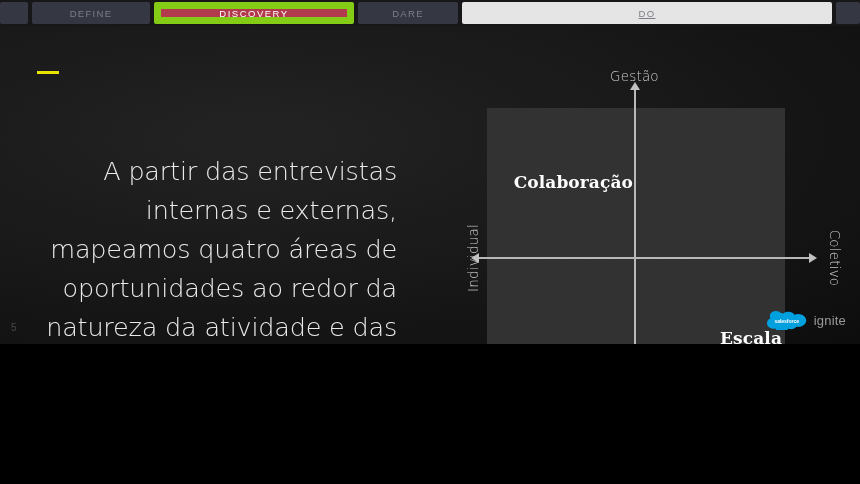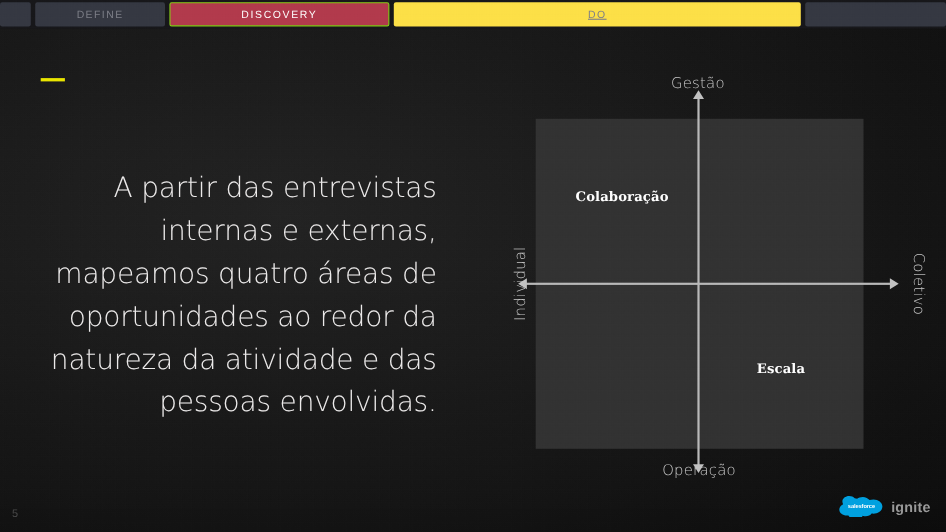--- a/index.html
+++ b/index.html
@@ -3,21 +3,21 @@
 <meta charset="utf-8">
 <style>
   html, body {
     margin: 0;
     padding: 0;
     background: #000;
   }
   #slide {
     position: relative;
     width: 860px;
-    height: 484px;
+    height: 344px;
     background: #1a1a1a;
     background-image:
       radial-gradient(ellipse at 30% 40%, #232323 0%, #141414 70%, #0d0d0d 100%);
     overflow: hidden;
     font-family: "Liberation Sans", sans-serif;
     -webkit-font-smoothing: antialiased;
   }
   
   #slide::before {
     content: "";
@@ -57,25 +57,25 @@
     background: #353842;
     box-sizing: border-box;
     user-select: none;
   }
   .tab.stub { width: 28px; margin-left: 0; }
   .tab.t-define { width: 118px; }
   .tab.t-discovery {
     width: 200px;
     background: #b23a4c;
     color: #ffffff;
-    border: 1px solid #84cc16;
+    border: 7px solid #84cc16;
     letter-spacing: 1.5px;
   }
   .tab.t-dare { width: 100px; }
-  .tab.t-do { width: 370px; background: #fde047; text-decoration: underline; }
+  .tab.t-do { width: 370px; background: #e5e5e5; text-decoration: underline; }
   .tab.end { flex: 1 1 auto; margin-right: 0; background: #353842; }
 
   
   .slide-title {
     position: absolute;
     left: 36px;
     top: 48px;
     font-family: "DejaVu Serif", "Liberation Serif", serif;
     font-weight: 700;
     font-size: 15.5px;
@@ -185,25 +185,25 @@
   }
   .lbl-right  {
     left: 352px; top: 172px;
     transform: rotate(90deg);
     transform-origin: center center;
   }
   .quad-label {
     position: absolute;
     font-family: "DejaVu Serif", "Liberation Serif", serif;
     font-weight: 700;
-    font-size: 12px;
+    font-size: 17px;
     color: #ffffff;
     white-space: nowrap;
     letter-spacing: .1px;
-    text-align: center;
+    text-align: right;
   }
   .q-tl { left: 43px;  top: 94px;  width: 135px; }
   .q-tr { left: 183px; top: 94px;  width: 144px; }
   .q-bl { left: 43px;  top: 250px; width: 135px; }
   .q-br { left: 183px; top: 250px; width: 144px; }
 
   
   .page-num {
     position: absolute;
     left: 11px;
@@ -237,33 +237,34 @@
     font-size: 5.2px;
     font-weight: 700;
     color: #ffffff;
     letter-spacing: -.1px;
     font-family: "Liberation Sans", sans-serif;
   }
   .logo-ignite {
     font-size: 13px;
     color: #9a9a9a;
     font-family: "Liberation Sans", sans-serif;
-    font-weight: 700;
+    font-weight: 400;
     letter-spacing: .2px;
   }
 </style>
 </head>
 <body>
 
 <div id="slide">
 
   <div class="tabbar">
     <div class="tab stub"></div>
     <div class="tab t-define">DEFINE</div>
     <div class="tab t-discovery">DISCOVERY</div>
+    <div class="tab t-dare">DARE</div>
     <div class="tab t-do">DO</div>
     <div class="tab end"></div>
   </div>
 
   <div class="title-rule"></div>
 
   <div class="body-copy">A partir das entrevistas internas e externas, mapeamos quatro áreas de oportunidades ao redor da natureza da atividade e das pessoas envolvidas.</div>
 
   <div class="matrix">
 

